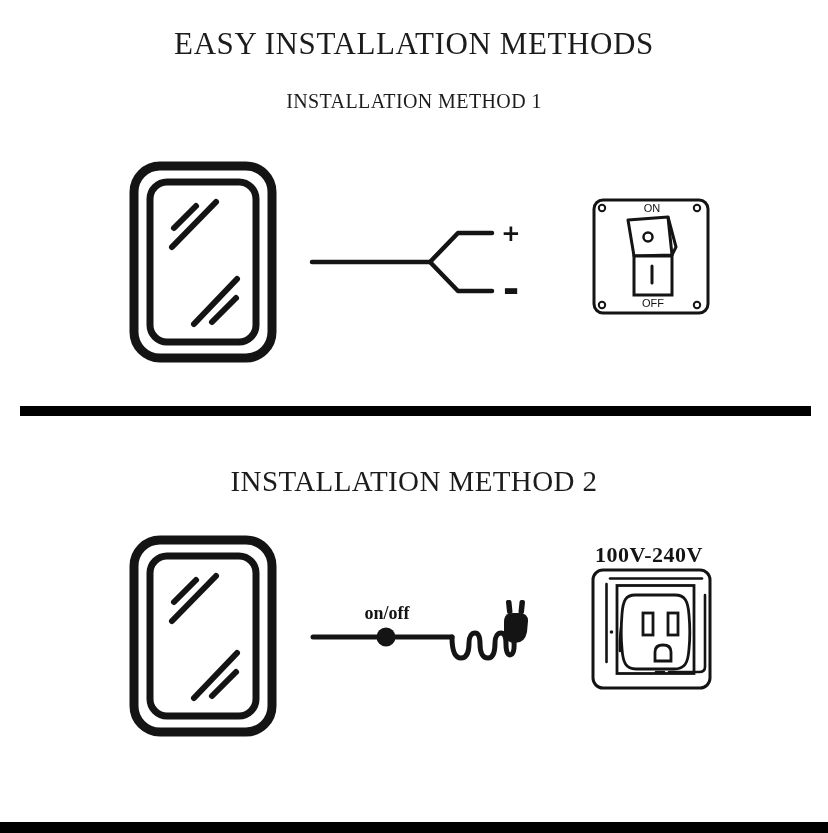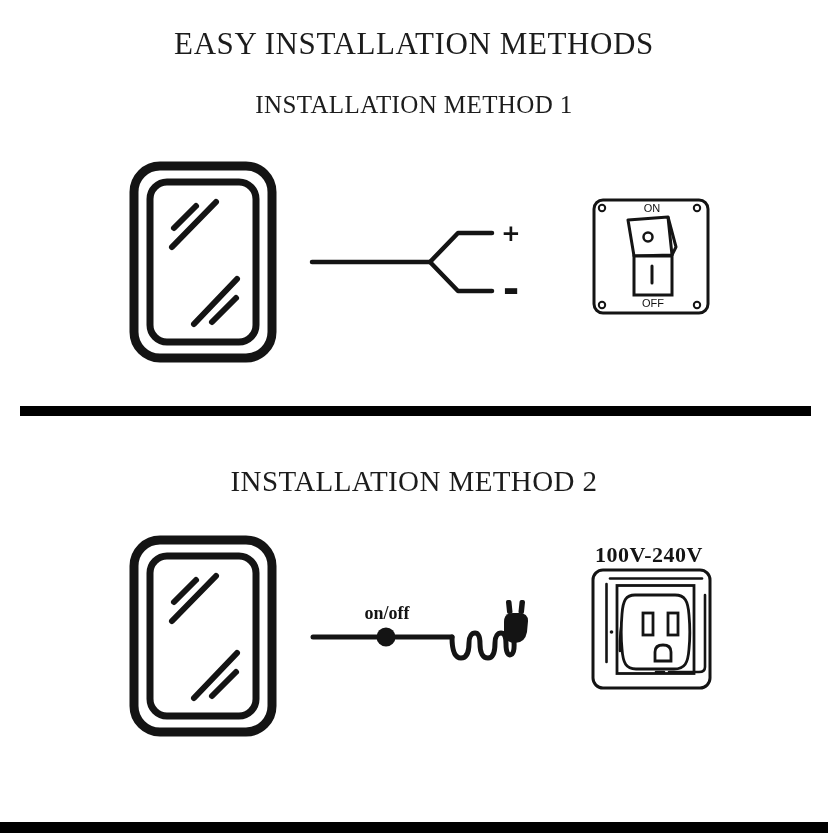--- a/index.html
+++ b/index.html
@@ -3,21 +3,21 @@
 <meta charset="utf-8">
 <style>
   html,body{margin:0;padding:0;background:#ffffff;}
   .canvas{
     position:relative;width:828px;height:833px;background:#ffffff;overflow:hidden;
     font-family:"Liberation Serif","DejaVu Serif",serif;color:#1c1c1c;
   }
   .abs{position:absolute;}
   .heading{left:0;right:0;text-align:center;white-space:nowrap;line-height:1.25;color:#1c1c1c;}
   .title{top:25px;font-size:31px;letter-spacing:0.6px;}
-  .sub1{top:89px;font-size:25px;letter-spacing:0.4px;}
+  .sub1{top:89px;font-size:20px;letter-spacing:0.4px;}
   .sub2{top:463px;font-size:29px;letter-spacing:0.4px;}
   .divider{left:20px;top:406px;width:791px;height:10px;background:#000000;}
   .bottombar{left:0;bottom:0;width:828px;height:11px;background:#000000;}
   svg{display:block;overflow:visible;}
   .ln{stroke:#141414;fill:none;}
   .fillw{fill:#ffffff;}
   .inkfill{fill:#141414;stroke:none;}
   .sw-label{font-family:"Liberation Sans","DejaVu Sans",sans-serif;font-size:11px;fill:#141414;}
   .cord-label{font-family:"Liberation Serif","DejaVu Serif",serif;font-weight:bold;font-size:18px;fill:#141414;}
   .volt-label{font-family:"Liberation Serif","DejaVu Serif",serif;font-weight:bold;font-size:22px;letter-spacing:0.5px;fill:#141414;}

